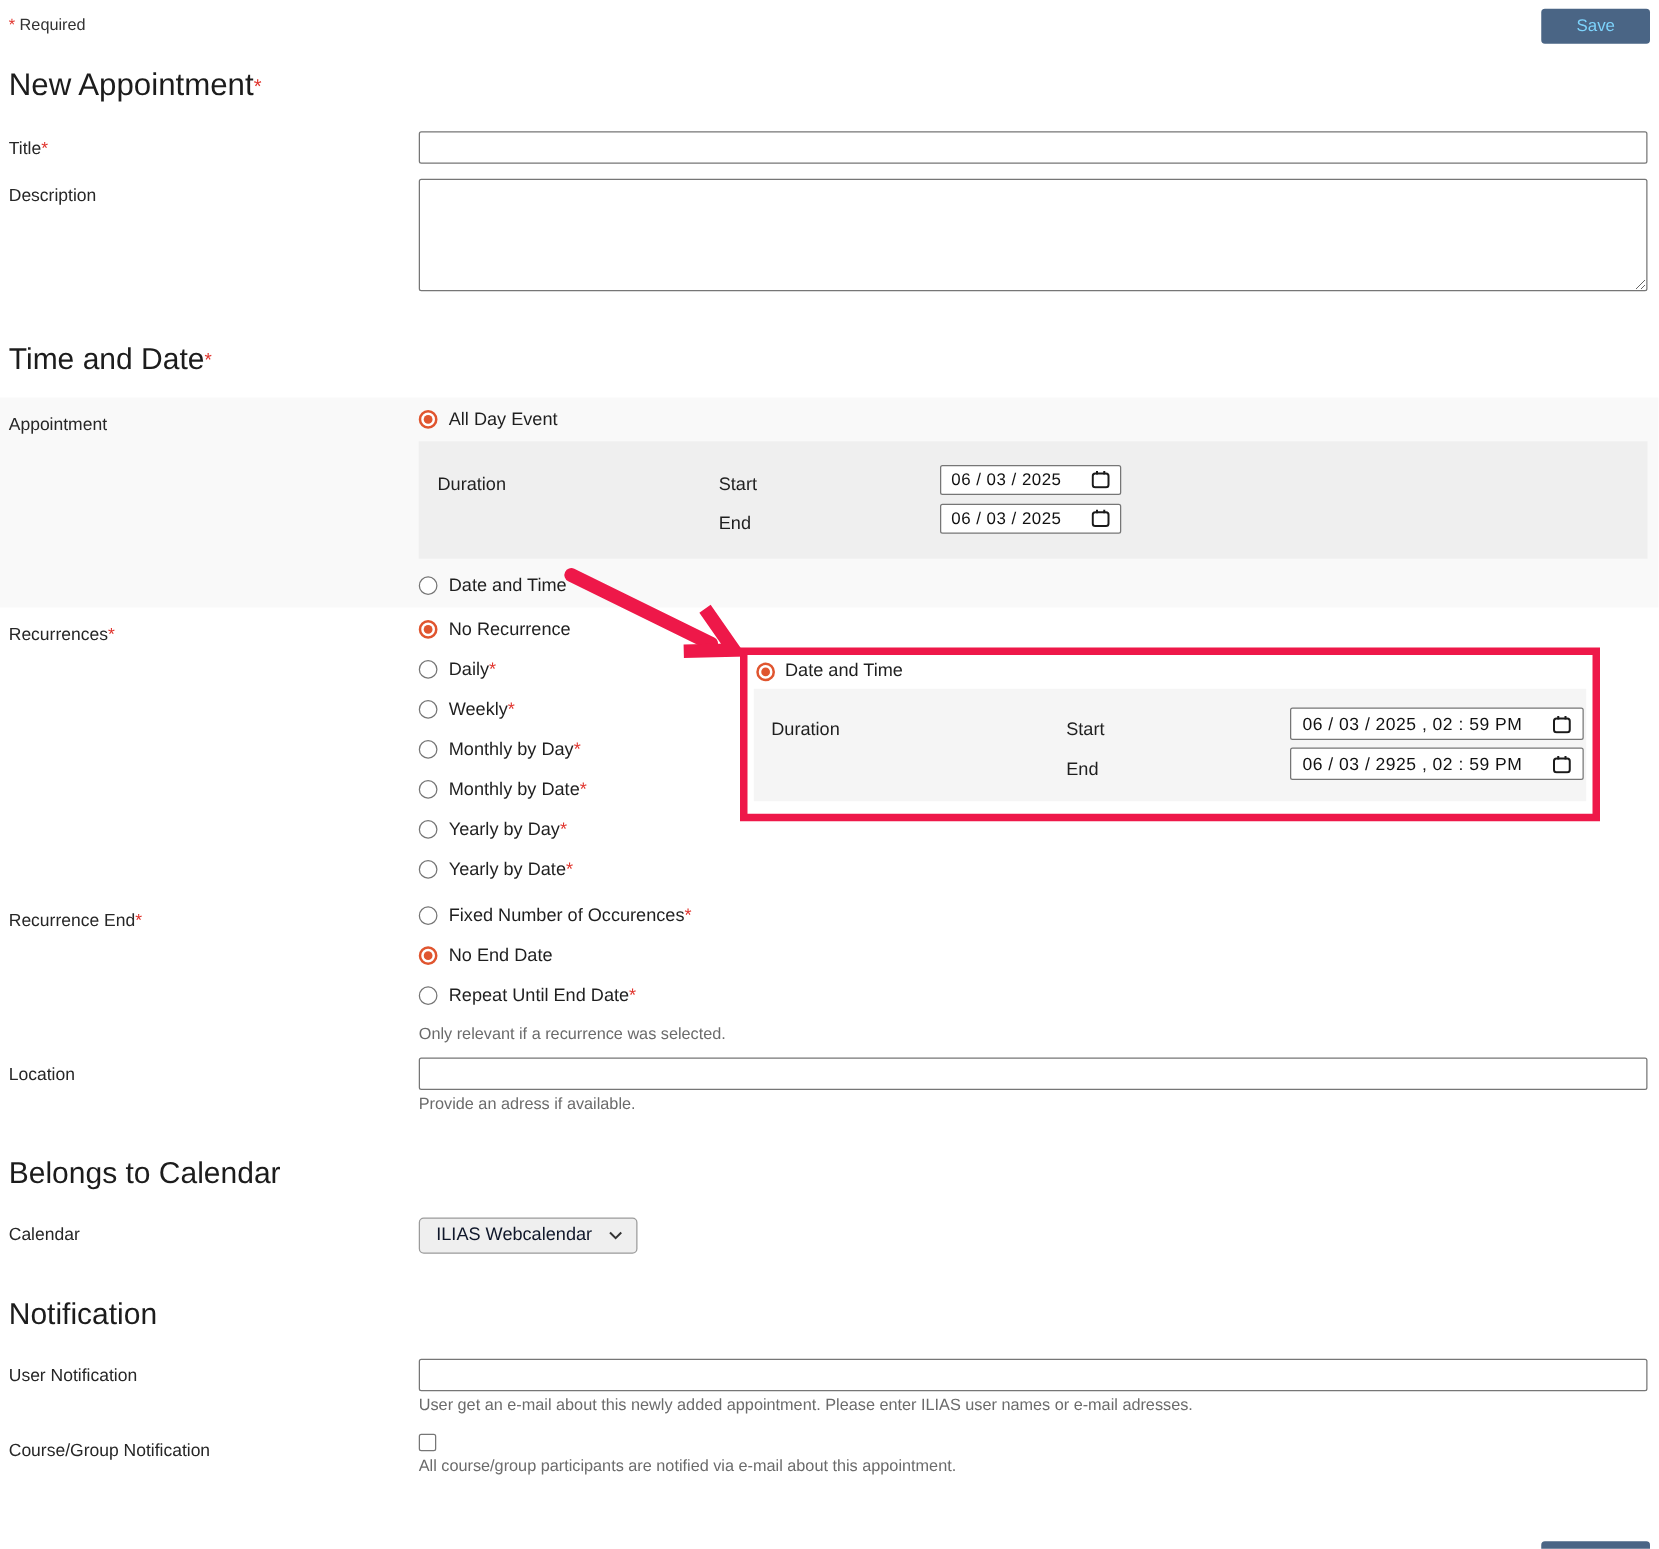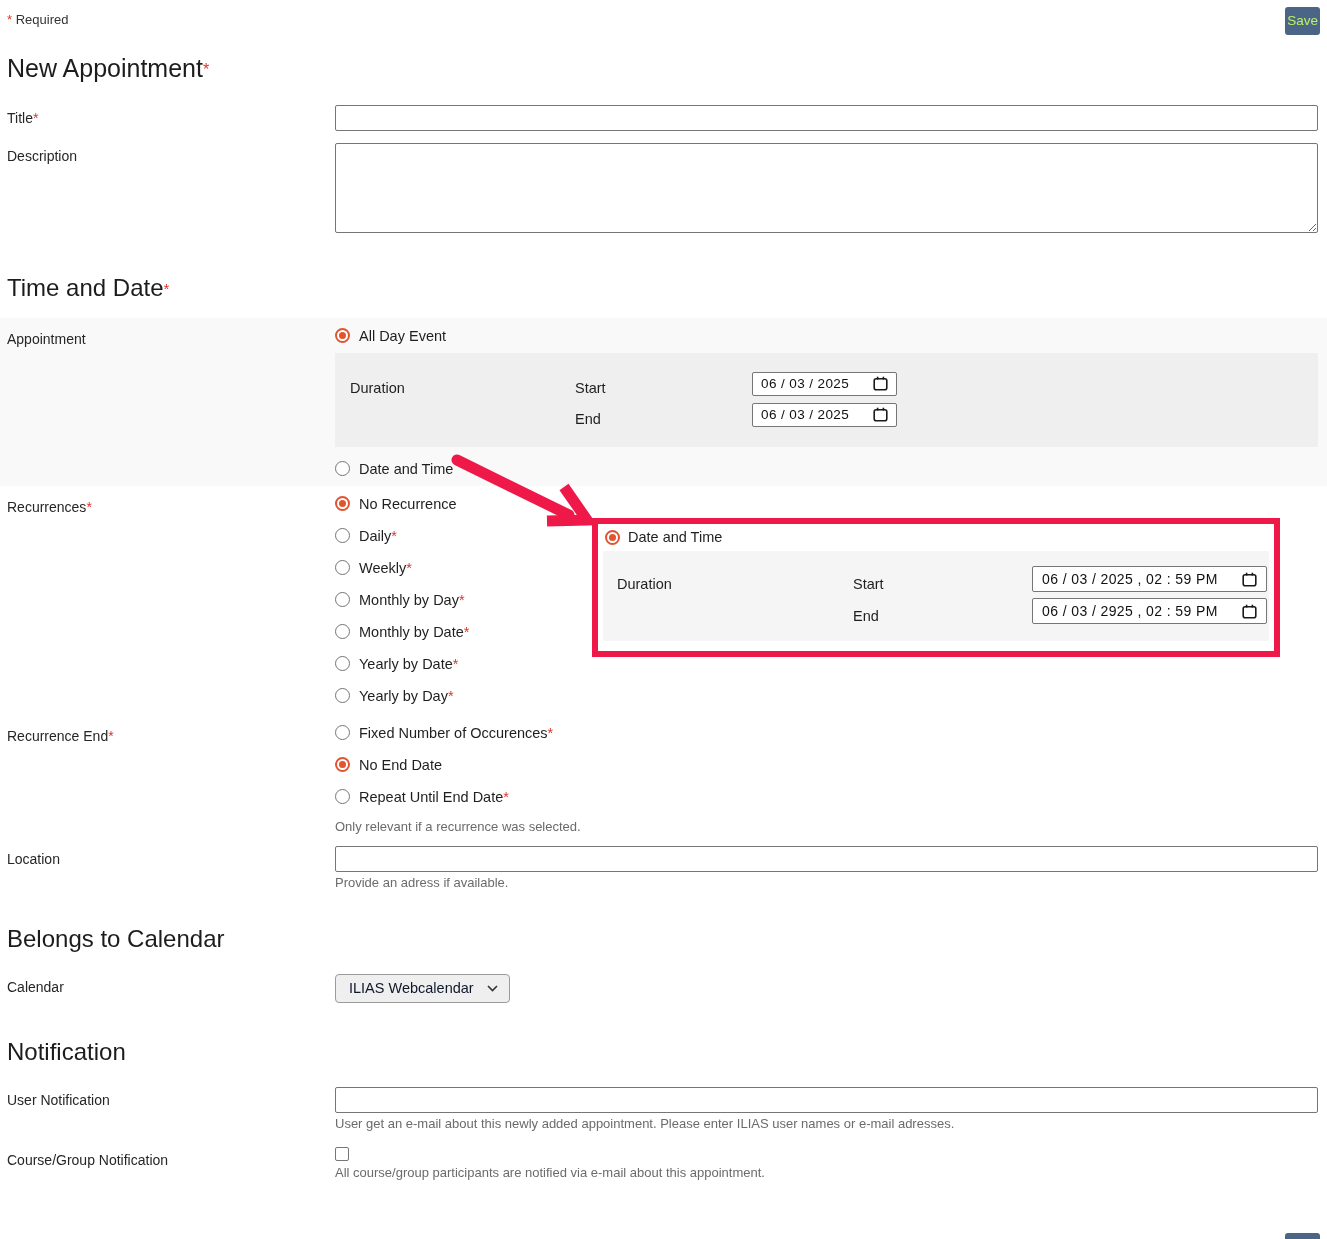--- a/index.html
+++ b/index.html
@@ -9,22 +9,22 @@
     background:#ffffff; color:#262626;
     font-family:"Liberation Sans", sans-serif; font-size:14px;
   }
 
   
   .bar { display:flex; justify-content:space-between; align-items:flex-start; padding:7px 7px 0 7px; }
   .bar.bottom { margin-top:40px; }
   .required-note { font-size:13px; color:#333; padding-top:5px; }
   .star { color:#e0332c; }
   .btn-save {
-    background:#4a6585; color:#bef264; border:0; border-radius:3px;
-    font-family:inherit; font-size:13.5px; padding:6px 2px; cursor:pointer; line-height:1.2;
+    background:#4a6585; color:#7dd3fc; border:0; border-radius:3px;
+    font-family:inherit; font-size:13.5px; padding:6px 28px; cursor:pointer; line-height:1.2;
   }
 
   
   .page-title { font-size:25px; font-weight:400; color:#1c1c1c; margin:18px 0 0 7px; line-height:30px; }
   .page-title .h-star { font-size:16px; vertical-align:2px; }
   .section-title { font-size:24px; font-weight:400; color:#1c1c1c; margin:34px 0 0 7px; line-height:30px; }
   .section-title .h-star { font-size:15px; vertical-align:2px; }
 
   
   .row { display:flex; align-items:flex-start; padding:6px 9px 6px 7px; }
@@ -188,25 +188,25 @@
     <div class="radio-line">
       <span class="radio"></span>
       <span class="radio-label"><span>Monthly by Day</span><span class="star">*</span></span>
     </div>
     <div class="radio-line">
       <span class="radio"></span>
       <span class="radio-label"><span>Monthly by Date</span><span class="star">*</span></span>
     </div>
     <div class="radio-line">
       <span class="radio"></span>
+      <span class="radio-label"><span>Yearly by Day</span><span class="star">*</span></span>
+    </div>
+    <div class="radio-line">
+      <span class="radio"></span>
       <span class="radio-label"><span>Yearly by Date</span><span class="star">*</span></span>
-    </div>
-    <div class="radio-line">
-      <span class="radio"></span>
-      <span class="radio-label"><span>Yearly by Day</span><span class="star">*</span></span>
     </div>
   </div>
 </div>
 
 <div class="row" style="padding-top:8px;">
   <div class="lbl">
     <span>Recurrence End</span><span class="star">*</span>
   </div>
   <div class="field option-list">
     <div class="radio-line">

